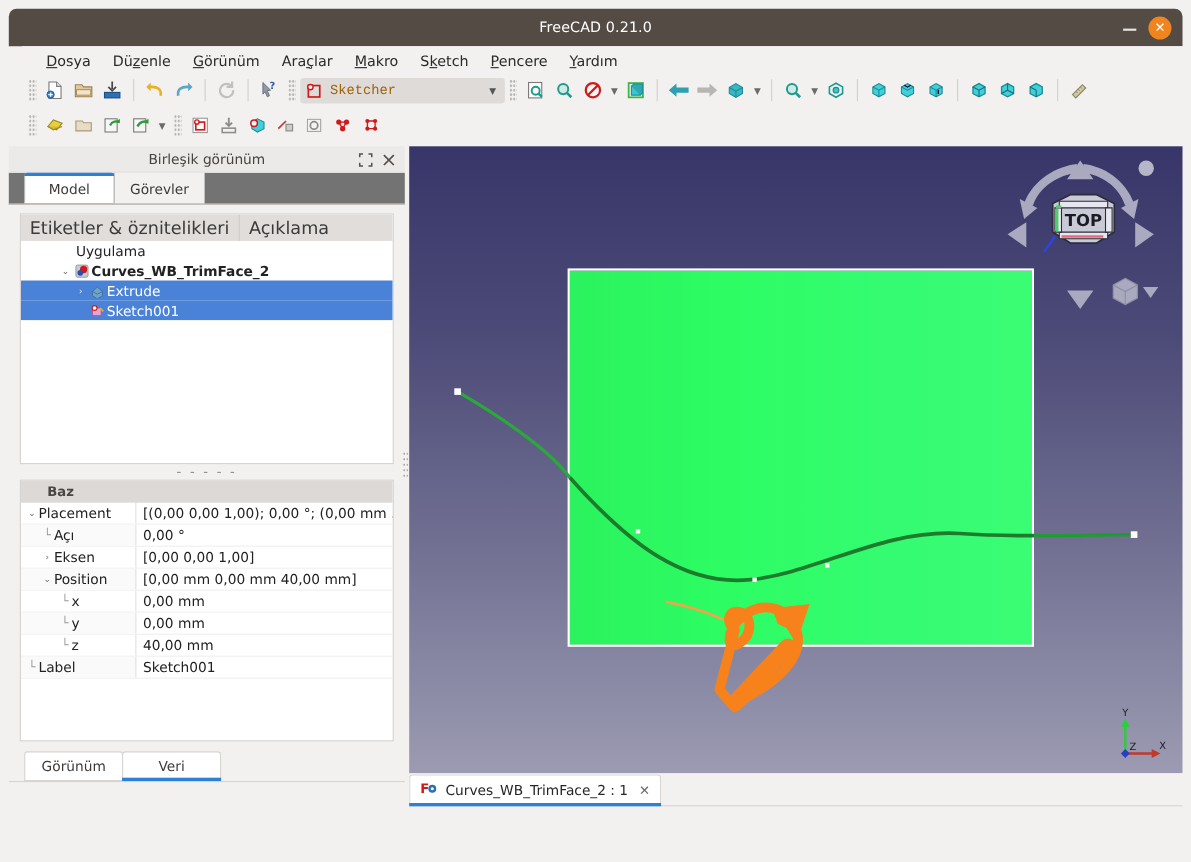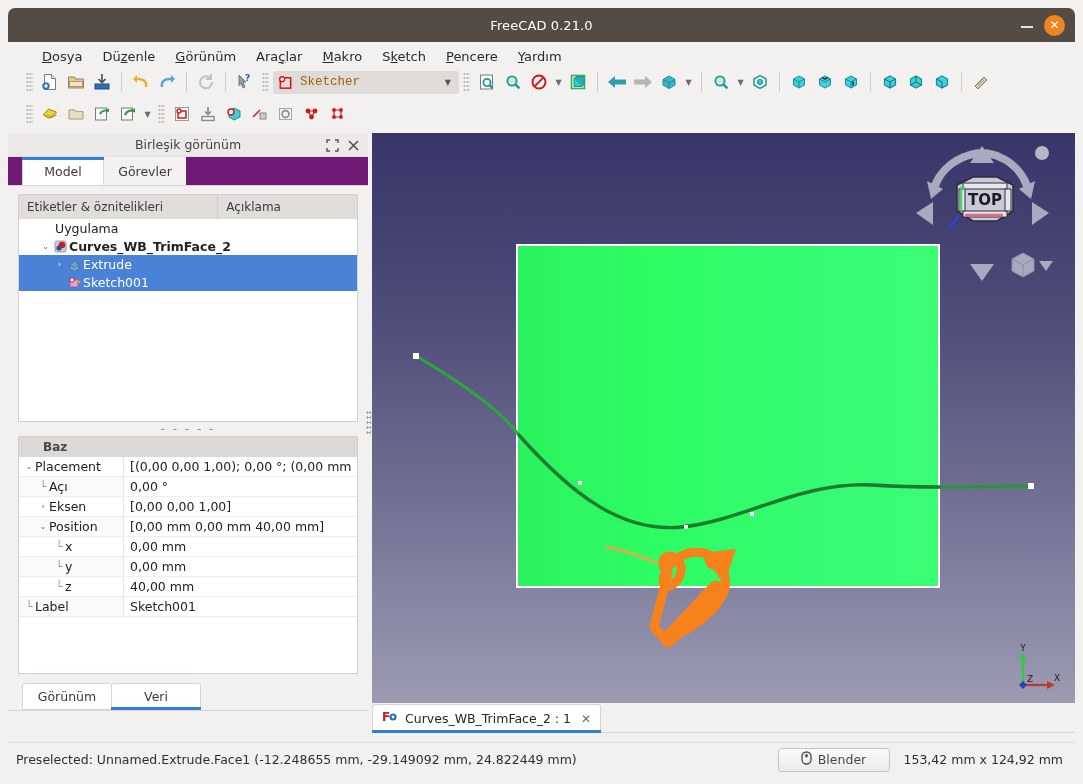--- a/index.html
+++ b/index.html
@@ -108,21 +108,21 @@
   #panel-header .ph-title { font-size: 12.5px; color: #45423f; }
   #panel-header .ph-tools {
     position: absolute; right: 8px; top: 0; height: 24px;
     display: flex; align-items: center; gap: 8px;
   }
   .ph-ico { cursor: pointer; color: #55514e; display: flex; }
 
   
   #panel-tabs {
     display: flex; height: 29px; align-items: center;
-    border-bottom: 1px solid #d7d4d1; padding-left: 14px; background: #701a75;
+    border-bottom: 1px solid #d7d4d1; padding-left: 14px; background: #737373;
   }
   .ptab {
     min-width: 82px; height: 28px; display: flex; align-items: center;
     justify-content: center; font-size: 12.5px; color: #3d3a38;
     cursor: pointer; background: #f2f1f0; position: relative;
   }
   .ptab.active {
     background: #ffffff;
     border: 1px solid #d7d4d1; border-bottom: 1px solid #ffffff;
     border-radius: 3px 3px 0 0;
@@ -132,27 +132,27 @@
     height: 3px; background: #2f7fd6; border-radius: 3px 3px 0 0;
   }
 
   
   #tree-wrap {
     margin: 8px 10px 0 10px; border: 1px solid #d3d0cd; background: #fff;
     height: 228px; overflow: hidden;
   }
   #tree-head { display: flex; height: 24px; background: #e0ddda; }
   #tree-head .th {
-    font-size: 12px; color: #3a3a3a; display: flex; align-items: center;
+    font-size: 16px; color: #3a3a3a; display: flex; align-items: center;
     padding-left: 8px; border-right: 1px solid #cfccc9; height: 24px;
   }
   #tree-head .th:last-child { border-right: none; }
   .tree-row {
     display: flex; align-items: center; height: 18px; font-size: 12.5px;
-    color: #222; padding-left: 6px; cursor: pointer; white-space: nowrap;
+    color: #222; padding-left: 20px; cursor: pointer; white-space: nowrap;
   }
   .tree-row.sel { background: #4a82d8; color: #fff; }
   .tw { width: 13px; display: inline-flex; justify-content: center;
         align-items: center; font-size: 8px; color: #666; }
   .tree-row.sel .tw { color: #e9f0fb; }
   .tree-ico { width: 17px; display: inline-flex; justify-content: center; }
   .bold { font-weight: bold; }
 
   
   #tree-splitter {
@@ -790,27 +790,14 @@
           <text x="0" y="12" font-size="12" font-weight="bold" fill="#d01a1a" font-family="DejaVu Sans">F</text>
           <circle cx="11" cy="8" r="3.6" fill="#2c6fb5"></circle>
           <circle cx="11" cy="8" r="1.4" fill="#fff"></circle>
         </svg>
       </span>
       <span>Curves_WB_TrimFace_2 : 1</span>
       <span class="mdi-close">✕</span>
     </div>
   </div>
 
-  <div id="statusbar">
-    <span id="status-text">Preselected: Unnamed.Extrude.Face1 (-12.248655 mm, -29.149092 mm, 24.822449 mm)</span>
-    <div id="blender-btn">
-      <span>
-        <svg width="11" height="14" viewBox="0 0 11 14">
-          <rect x="1" y="1" width="9" height="12" rx="4.5" fill="none" stroke="#4a4746" stroke-width="1.3"></rect>
-          <rect x="4.2" y="3" width="2.6" height="3.4" rx="1.3" fill="#4a4746"></rect>
-        </svg>
-      </span>
-      <span>Blender</span>
-    </div>
-    <span id="dims-text">153,42 mm x 124,92 mm</span>
-  </div>
 
 </div>
 
 </body></html>

